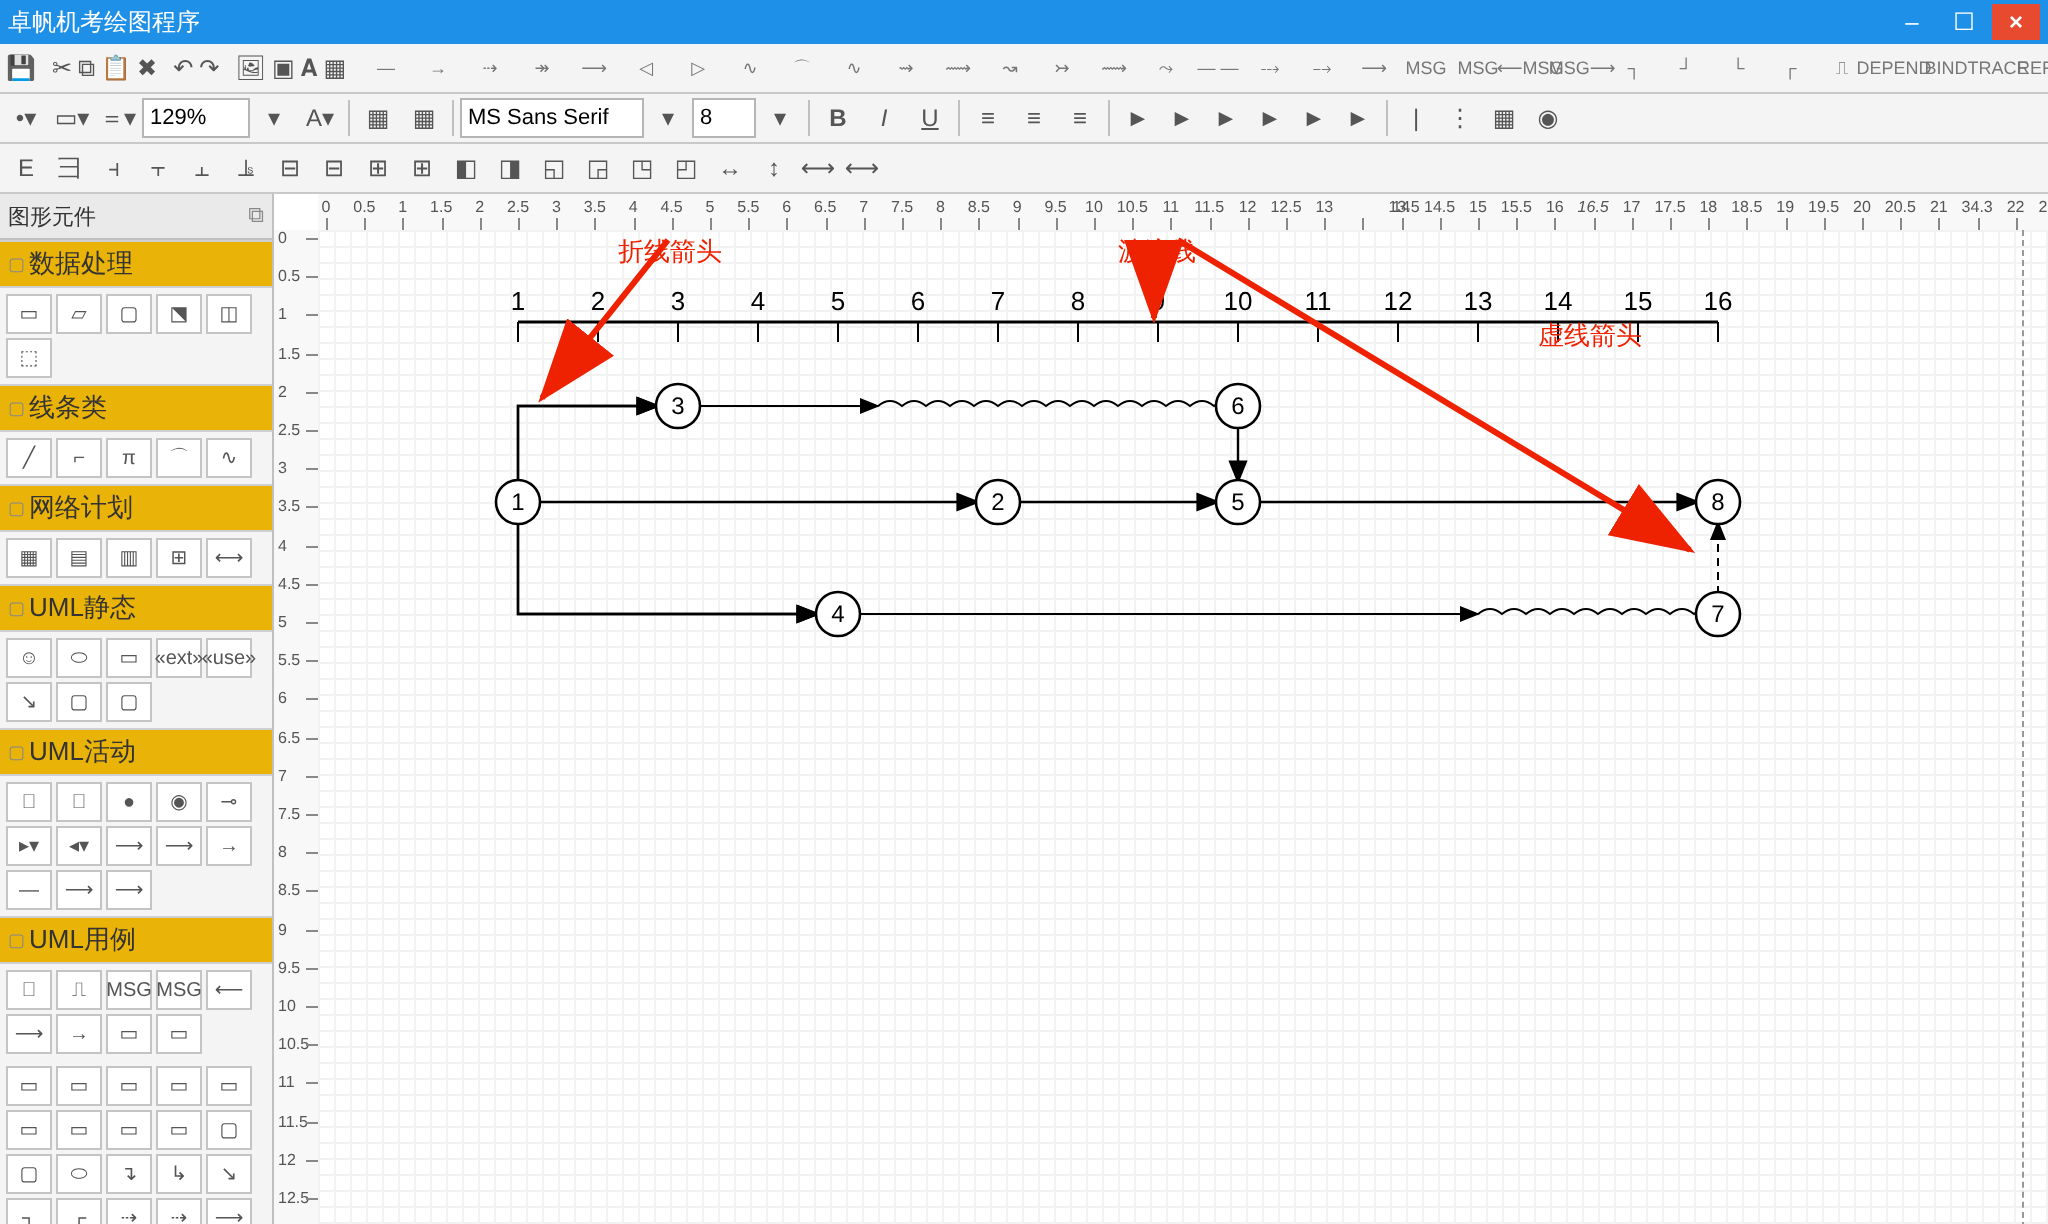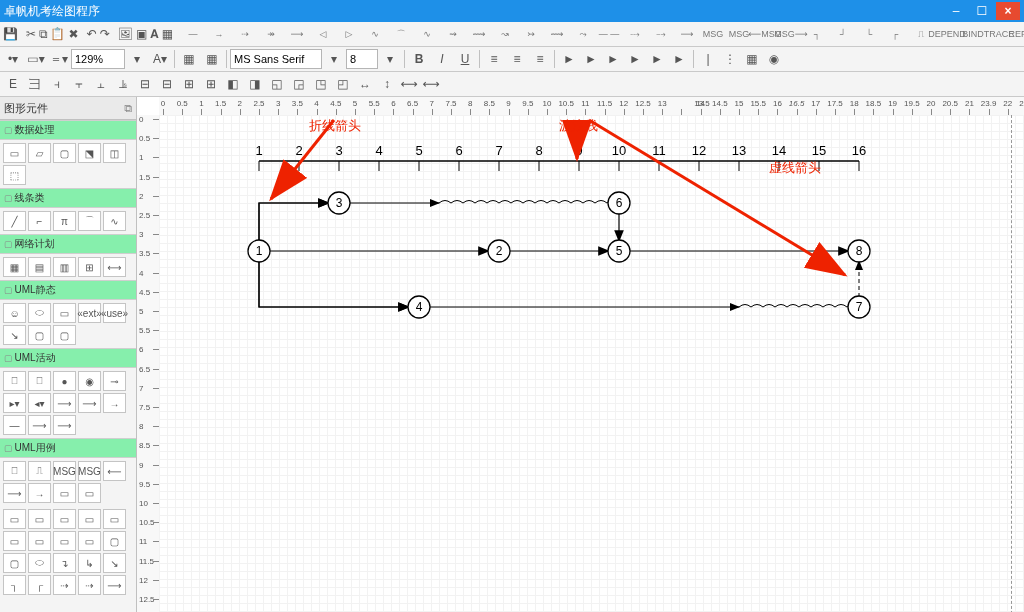--- a/index.html
+++ b/index.html
@@ -14,21 +14,21 @@
 .field{height:18px;border:1px solid #b5b5b5;background:#fff;padding:0 3px;font-size:11px;display:inline-flex;align-items:center}
 .zoom{width:46px}
 .fontname{width:84px}
 .fontsize{width:24px}
 .arrowrow .tbtn{width:24px}
 .main{display:flex;height:542px}
 .sidepane{width:136px;background:#f4f4f4;border-right:1px solid #c0c0c0;display:flex;flex-direction:column}
 .sidepane .panehdr{height:18px;background:#eaeaea;border-bottom:1px solid #c0c0c0;font-size:11px;padding:2px 4px;display:flex;align-items:center;color:#333}
 .sidepane .panehdr .x{margin-left:auto;color:#888}
 .sidepane .scroll{flex:1;overflow:auto}
-.group-title{background:#86efac;border-top:1px solid #cfcfcf;border-bottom:1px solid #cfcfcf;padding:2px 4px;font-size:10px;color:#333;display:flex;align-items:center}
+.group-title{background:#eab308;border-top:1px solid #cfcfcf;border-bottom:1px solid #cfcfcf;padding:2px 4px;font-size:13px;color:#333;display:flex;align-items:center}
 .group-title::before{content:"▢ ";font-size:9px;color:#888;margin-right:2px}
 .shape-grid{display:flex;flex-wrap:wrap;padding:2px}
 .shape{width:21px;height:18px;border:1px solid #c4c4c4;margin:1px;background:#fff;display:flex;align-items:center;justify-content:center;font-size:10px;color:#555}
 .canvas-wrap{flex:1;position:relative;background:#fff;overflow:hidden}
 .ruler-h{position:absolute;left:22px;top:0;right:0;height:18px;background:#f8f8f8;border-bottom:1px solid #bbb;font-size:8px;color:#555}
 .ruler-h span{position:absolute;top:2px;transform:translateX(-50%)}
 .ruler-h i{position:absolute;top:12px;width:1px;height:6px;background:#888}
 .ruler-v{position:absolute;left:0;top:18px;width:22px;bottom:0;background:#f8f8f8;border-right:1px solid #bbb;font-size:8px;color:#555}
 .ruler-v span{position:absolute;left:2px;transform:translateY(-50%)}
 .ruler-v i{position:absolute;left:16px;height:1px;width:6px;background:#888}
@@ -349,21 +349,21 @@
         <span style="left: 733.6px;">19</span>
         <i style="left: 733.6px;"></i>
         <span style="left: 752.8px;">19.5</span>
         <i style="left: 752.8px;"></i>
         <span style="left: 772px;">20</span>
         <i style="left: 772px;"></i>
         <span style="left: 791.2px;">20.5</span>
         <i style="left: 791.2px;"></i>
         <span style="left: 810.4px;">21</span>
         <i style="left: 810.4px;"></i>
-        <span style="left: 829.6px;">23.9</span>
+        <span style="left: 829.6px;">34.3</span>
         <i style="left: 829.6px;"></i>
         <span style="left: 848.8px;">22</span>
         <i style="left: 848.8px;"></i>
         <span style="left: 868px;">22.5</span>
       </div>
     <div class="ruler-v" id="rulerv">
         <span style="top: 4px;">0</span>
         <i style="top: 4px;"></i>
         <span style="top: 23.2px;">0.5</span>
         <i style="top: 23.2px;"></i>

